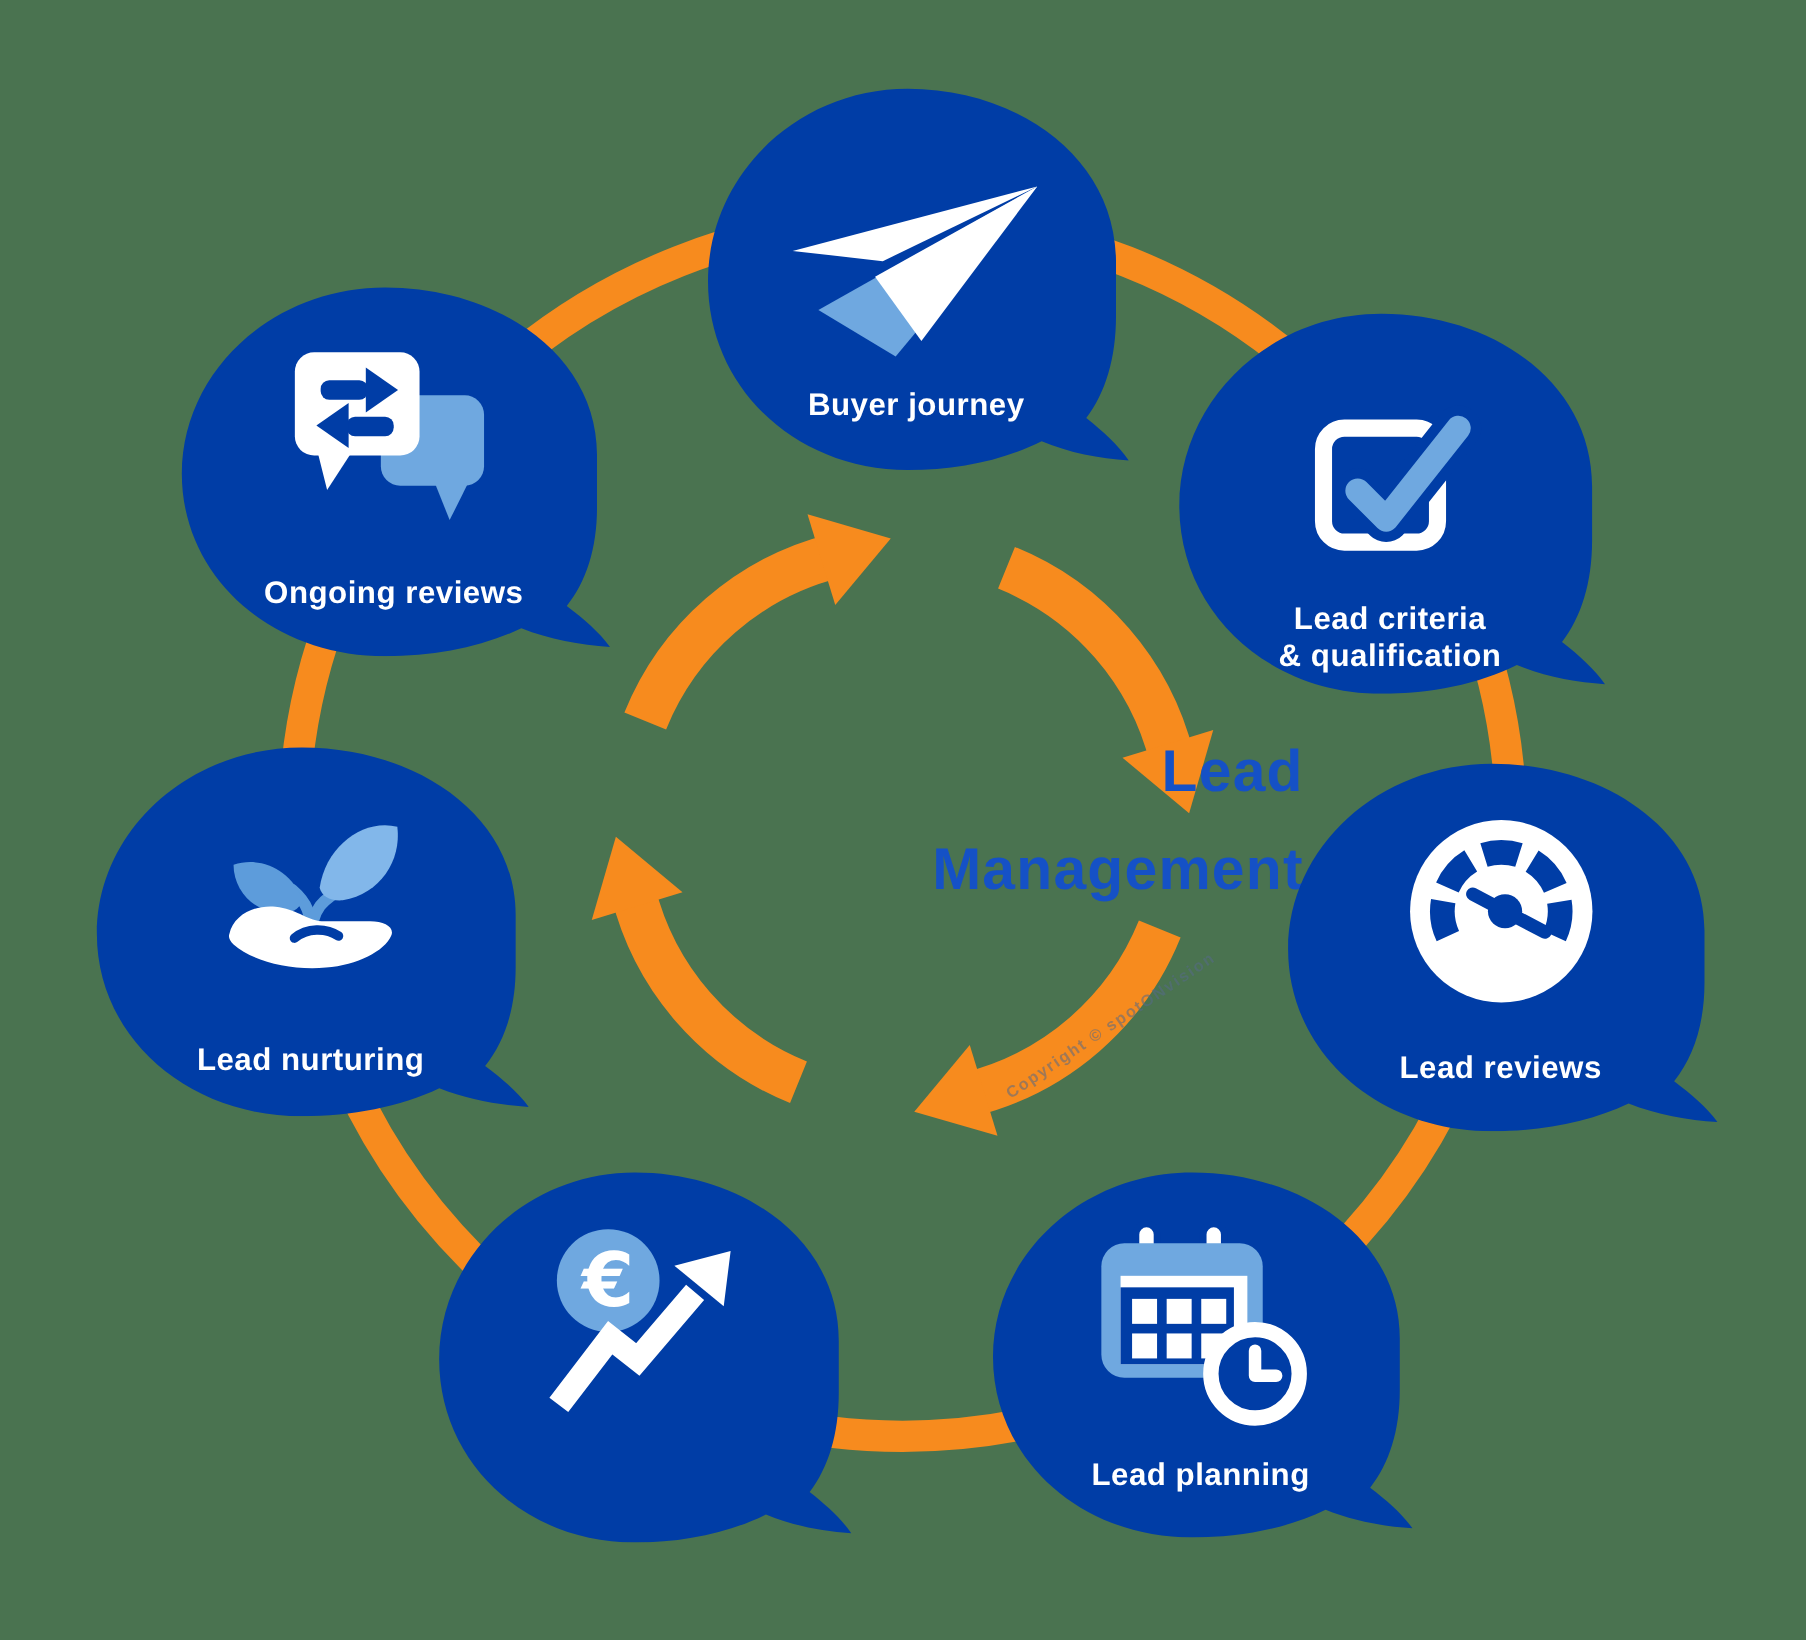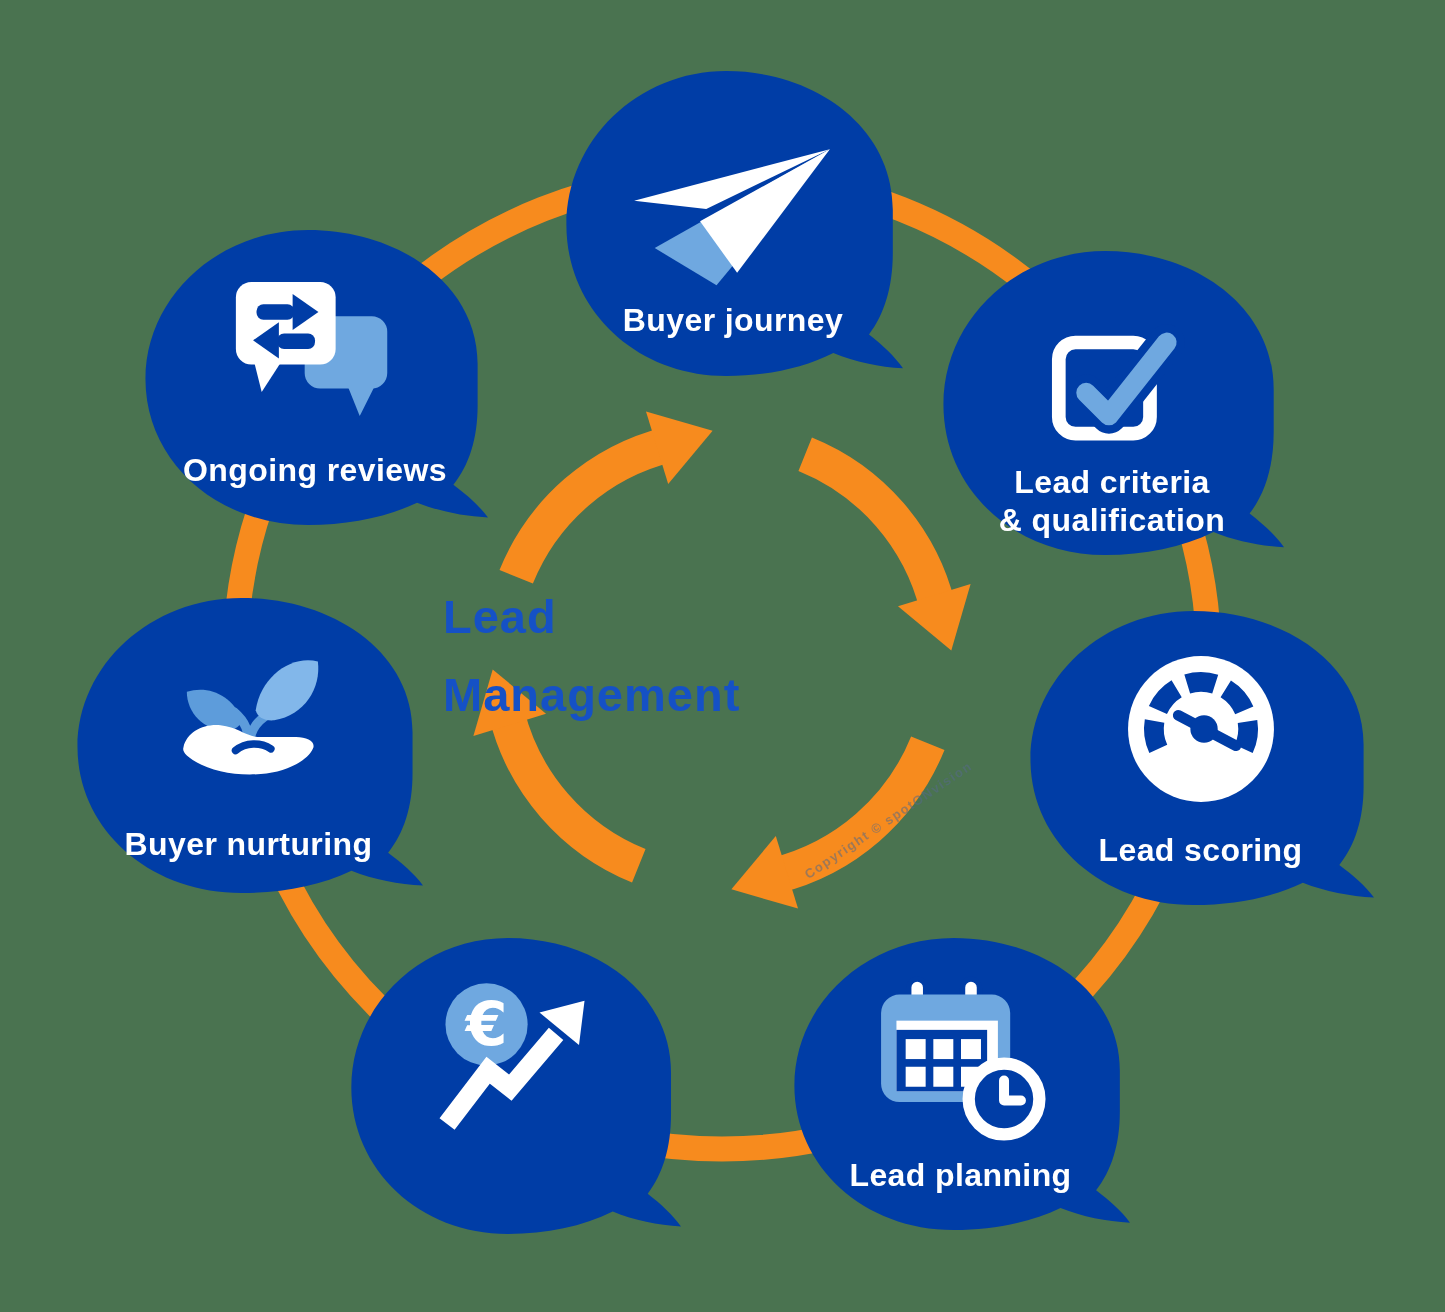--- a/index.html
+++ b/index.html
@@ -1,27 +1,27 @@
 <!DOCTYPE html>
 <html><head>
 <meta charset="utf-8">
 <style>
   html,body{margin:0;padding:0;background:#4A7350;}
   .canvas{position:relative;width:1445px;height:1312px;background:#4A7350;overflow:hidden;
           font-family:"Liberation Sans",sans-serif;}
   .ring-layer{position:absolute;left:0;top:0;z-index:1;}
-  .center-title{position:absolute;left:443px;top:578px;width:600px;z-index:2;text-align:left;
+  .center-title{position:absolute;left:443px;top:578px;width:600px;z-index:2;text-align:right;
     color:#1551C6;font-weight:bold;font-size:47px;line-height:1.66;white-space:pre-line;letter-spacing:1px;}
   .watermark{position:absolute;left:806px;top:868px;z-index:2;transform:rotate(-34deg);
     transform-origin:left center;color:rgba(85,105,135,0.55);font-size:13px;letter-spacing:1.5px;font-weight:bold;}
   .node{position:absolute;z-index:3;}
   .blob{position:absolute;left:0;top:0;width:100%;height:100%;}
   .icon{position:absolute;left:50%;transform:translateX(-50%);overflow:visible;}
   .label{position:absolute;left:3%;right:3%;bottom:12%;text-align:center;color:#FFFFFF;
-    font-weight:bold;font-size:32px;line-height:1.2;white-space:pre-line;letter-spacing:0.4px;}
+    font-weight:bold;font-size:25px;line-height:1.2;white-space:pre-line;letter-spacing:0.4px;}
   
   .node-buyer-journey{left:563px;top:68px;width:340px;height:308px;}
   .node-lead-criteria{left:940px;top:248px;width:344px;height:307px;}
   .node-lead-scoring{left:1027px;top:608px;width:347px;height:297px;}
   .node-lead-planning{left:791px;top:935px;width:339px;height:295px;}
   .node-slas{left:348px;top:935px;width:333px;height:299px;}
   .node-lead-nurturing{left:74px;top:595px;width:349px;height:298px;}
   .node-ongoing-reviews{left:142px;top:227px;width:346px;height:298px;text-decoration:underline;}
   
   .icon-plane{top:25%;width:206px;height:132px;}
@@ -89,21 +89,21 @@
   <div class="node node-lead-scoring">
     <svg class="blob" viewBox="0 0 100 100" preserveAspectRatio="none">
       <path d="M48 1 C74 1 97 19 97 46 L97 60 C97 71 94.5 80 90 86.5 C94 90 97.5 93.5 100 97.5 C93 97 86 95.5 79.5 92.5 C70.5 97.5 59.5 100 48 100 C21.5 100 1 78.5 1 51 C1 23.5 22 1 48 1 Z" fill="#003DA6"></path>
     </svg>
     <svg class="icon icon-gauge" viewBox="0 0 100 100">
       <circle cx="50" cy="50" r="48" fill="#FFFFFF"></circle>
       <path d="M 21.9 63.1 A 31 31 0 1 1 78.1 63.1" fill="none" stroke="#003DA6" stroke-width="13" stroke-dasharray="18.8 7.6"></path>
       <path d="M35 41 L73 61" stroke="#003DA6" stroke-width="7" stroke-linecap="round"></path>
       <circle cx="52" cy="50" r="9" fill="#003DA6"></circle>
     </svg>
-    <div class="label">Lead scoring</div>
+    <div class="label">Lead reviews</div>
   </div>
 
   <div class="node node-lead-planning">
     <svg class="blob" viewBox="0 0 100 100" preserveAspectRatio="none">
       <path d="M48 1 C74 1 97 19 97 46 L97 60 C97 71 94.5 80 90 86.5 C94 90 97.5 93.5 100 97.5 C93 97 86 95.5 79.5 92.5 C70.5 97.5 59.5 100 48 100 C21.5 100 1 78.5 1 51 C1 23.5 22 1 48 1 Z" fill="#003DA6"></path>
     </svg>
     <svg class="icon icon-calendar" viewBox="0 0 108 108">
       <rect x="20" y="4" width="11" height="25" rx="5.5" fill="#FFFFFF" stroke="#003DA6" stroke-width="3.5"></rect>
       <rect x="55" y="4" width="11" height="25" rx="5.5" fill="#FFFFFF" stroke="#003DA6" stroke-width="3.5"></rect>
       <rect x="2" y="14" width="84" height="70" rx="12" fill="#6FA8E0"></rect>
@@ -138,21 +138,21 @@
       <path d="M48 1 C74 1 97 19 97 46 L97 60 C97 71 94.5 80 90 86.5 C94 90 97.5 93.5 100 97.5 C93 97 86 95.5 79.5 92.5 C70.5 97.5 59.5 100 48 100 C21.5 100 1 78.5 1 51 C1 23.5 22 1 48 1 Z" fill="#003DA6"></path>
     </svg>
     <svg class="icon icon-hand" viewBox="0 0 100 100">
       <path d="M50 64 C50 52 48 47 41 41" fill="none" stroke="#5D9CDB" stroke-width="5.5" stroke-linecap="round"></path>
       <path d="M50 64 C50 50 56 45 66 40" fill="none" stroke="#5D9CDB" stroke-width="5.5" stroke-linecap="round"></path>
       <path d="M54 40 C57 20 75 7 91 11 C93 27 83 43 65 46 C59 46.5 55 44 54 40 Z" fill="#82B7EA"></path>
       <path d="M46 46 C40 31 26 25 13 29 C13 42 24 53 38 52 C42 51.7 45 49 46 46 Z" fill="#5D9CDB"></path>
       <path d="M11 62 C13 53 23 48 33 49 C43 50 47 55 55 56 L78 56 C85 56 90 59 88 63 C85 70 72 77 57 78 C40 79.5 22 75 13 67 C11 65 10.5 63.5 11 62 Z" fill="#FFFFFF"></path>
       <path d="M42 64 C48 59 57 59 63 63" fill="none" stroke="#003DA6" stroke-width="4.5" stroke-linecap="round"></path>
     </svg>
-    <div class="label">Buyer nurturing</div>
+    <div class="label">Lead nurturing</div>
   </div>
 
   <div class="node node-ongoing-reviews">
     <svg class="blob" viewBox="0 0 100 100" preserveAspectRatio="none">
       <path d="M48 1 C74 1 97 19 97 46 L97 60 C97 71 94.5 80 90 86.5 C94 90 97.5 93.5 100 97.5 C93 97 86 95.5 79.5 92.5 C70.5 97.5 59.5 100 48 100 C21.5 100 1 78.5 1 51 C1 23.5 22 1 48 1 Z" fill="#003DA6"></path>
     </svg>
     <svg class="icon icon-chat" viewBox="0 0 100 100">
       <rect x="44" y="24" width="48" height="42" rx="9" fill="#6FA8E0"></rect>
       <polygon points="68,62 86,62 76,82" fill="#6FA8E0"></polygon>
       <rect x="4" y="4" width="58" height="48" rx="9" fill="#FFFFFF"></rect>

